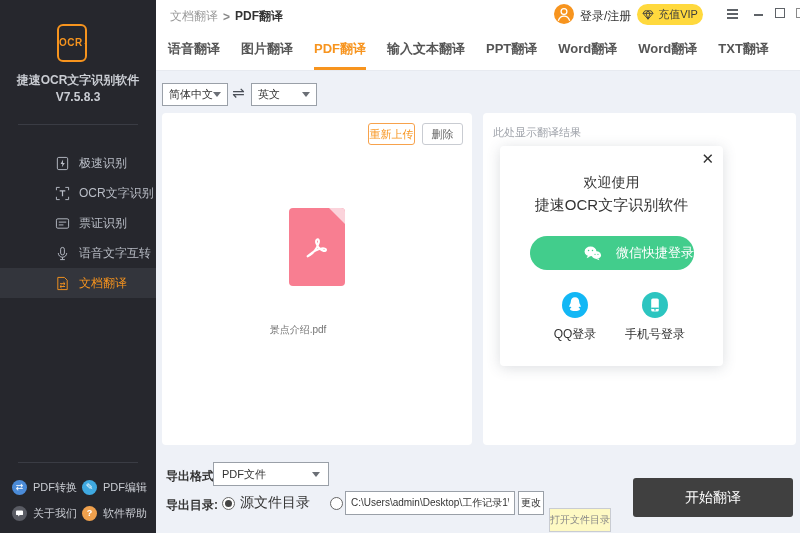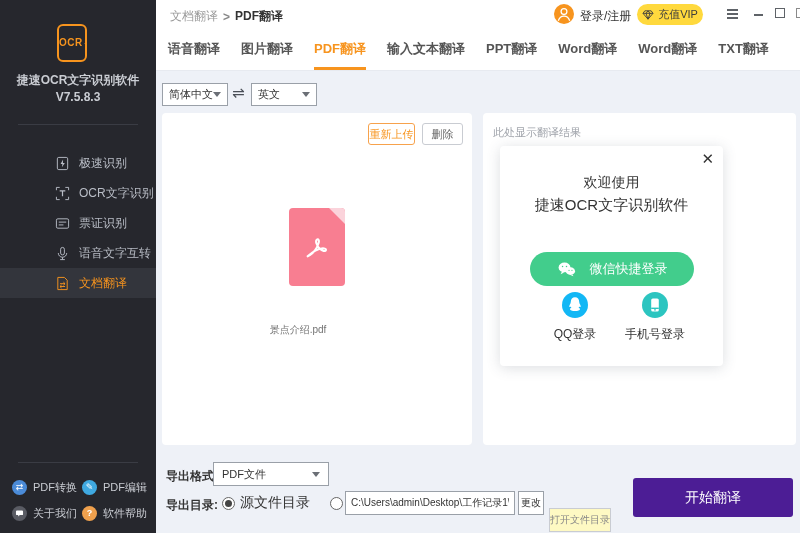--- a/index.html
+++ b/index.html
@@ -71,39 +71,39 @@
   .filename { position:absolute; left:0; top:210px; width:272px; text-align:center; font-size:10px; color:#737373; }
 
   .result-placeholder { position:absolute; left:10px; top:12px; font-size:11px; color:#A0A4AB; }
 
   .login-card { position:absolute; left:17px; top:33px; width:223px; height:220px; background:#fff; border-radius:4px;
                 box-shadow:0 2px 14px rgba(60,70,90,.18); }
   .card-close { position:absolute; right:9px; top:4px; font-size:15px; color:#333; cursor:pointer; }
   .welcome1 { position:absolute; left:0; top:28px; width:223px; text-align:center; font-size:14px; color:#333; }
   .welcome2 { position:absolute; left:0; top:50px; width:223px; text-align:center; font-size:15px; color:#333; }
   .wechat-btn { position:absolute; left:30px; top:90px; width:164px; height:34px; border-radius:17px; background:#42CD8C;
-                color:#fff; font-size:13px; display:flex; align-items:center; justify-content:center; gap:14px; cursor:pointer;margin-top:16px; }
+                color:#fff; font-size:13px; display:flex; align-items:center; justify-content:flex-end; gap:14px; cursor:pointer; }
   .alt-login { position:absolute; top:146px; width:90px; display:flex; flex-direction:column; align-items:center; gap:8px; cursor:pointer; }
   .alt-qq { left:30px; } .alt-phone { left:110px; }
   .alt-login .lbl { font-size:12px; color:#333; }
 
   .exp-label { position:absolute; font-size:12px; font-weight:bold; color:#333; }
   .format-dd { position:absolute; left:57px; top:462px; width:116px; height:24px; background:#fff; border:1px solid #9AA0A8;
                font-size:11px; display:flex; align-items:center; justify-content:space-between; padding:4px 8px; cursor:pointer; }
   .radio-row { position:absolute; left:66px; top:494px; display:flex; align-items:center; gap:20px; font-size:14px; color:#333; }
   .radio { width:13px; height:13px; border:1px solid #666; border-radius:50%; display:inline-flex; align-items:center; justify-content:center; margin-right:5px; background:#fff; }
   .radio.sel::after { content:""; width:7px; height:7px; border-radius:50%; background:#444; }
   .radio-opt { display:flex; align-items:center; cursor:pointer; }
   .path-input { position:absolute; left:189px; top:491px; width:170px; height:24px; border:1px solid #9AA0A8; background:#fff;
                 font-size:10px; color:#333; padding:0 5px; font-family:"Liberation Sans",sans-serif; }
   .btn-change { position:absolute; left:362px; top:491px; width:26px; height:24px; border:1px solid #9AA0A8; background:#fff;
                 font-size:10px; color:#333; display:flex; align-items:center; justify-content:center; cursor:pointer; }
   .btn-opendir { position:absolute; left:393px; top:491px; width:62px; height:24px; border:1px solid #C9CCD2; background:#fef9c3;
                  font-size:10px; color:#888; display:flex; align-items:center; justify-content:center; cursor:pointer;margin-top:17px; }
-  .btn-start { position:absolute; left:477px; top:478px; width:160px; height:39px; background:#4c1d95; border-radius:3px;
+  .btn-start { position:absolute; left:477px; top:478px; width:160px; height:39px; background:#404040; border-radius:3px;
                color:#fff; font-size:14px; display:flex; align-items:center; justify-content:center; cursor:pointer; }
 </style>
 </head>
 <body>
 
 <div class="app">
 
   <div class="sidebar">
     <div class="logo">
       <span class="logo-txt">OCR</span>

